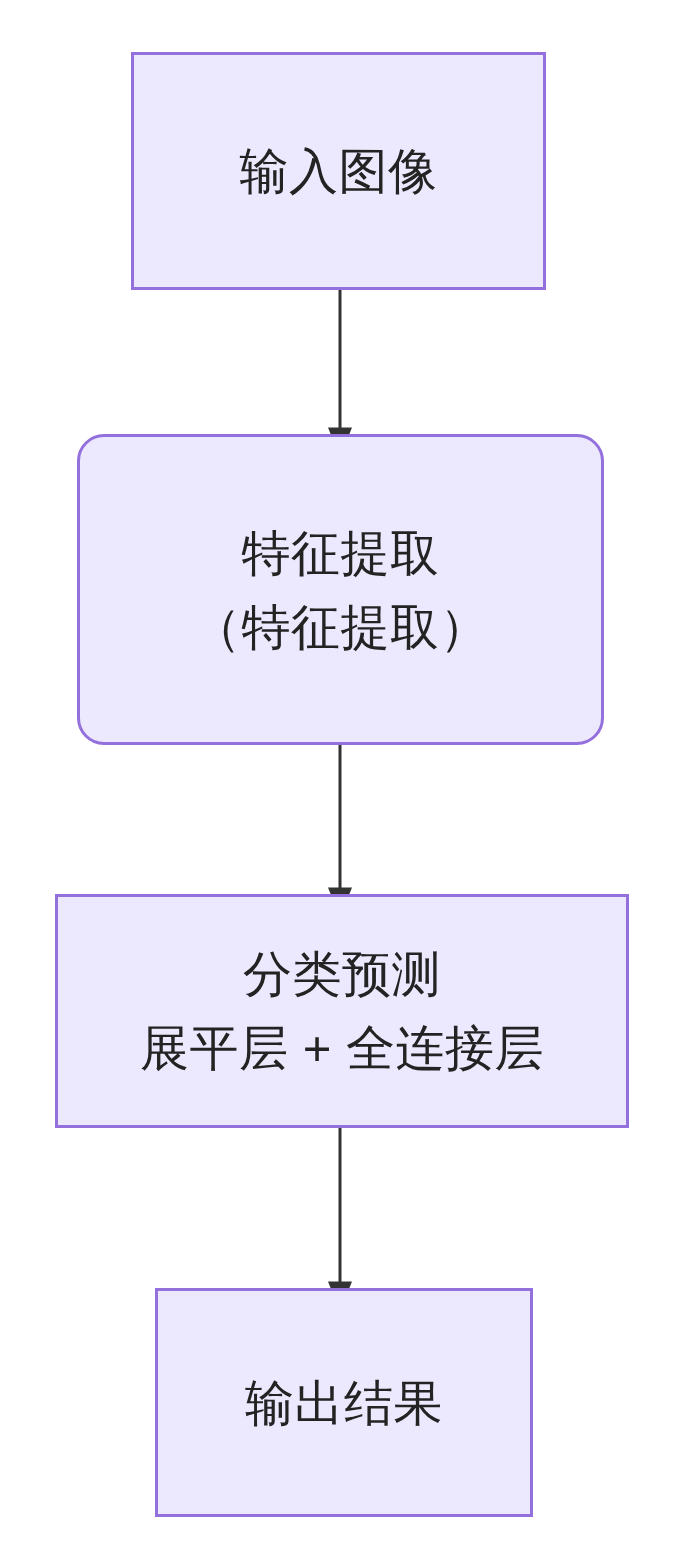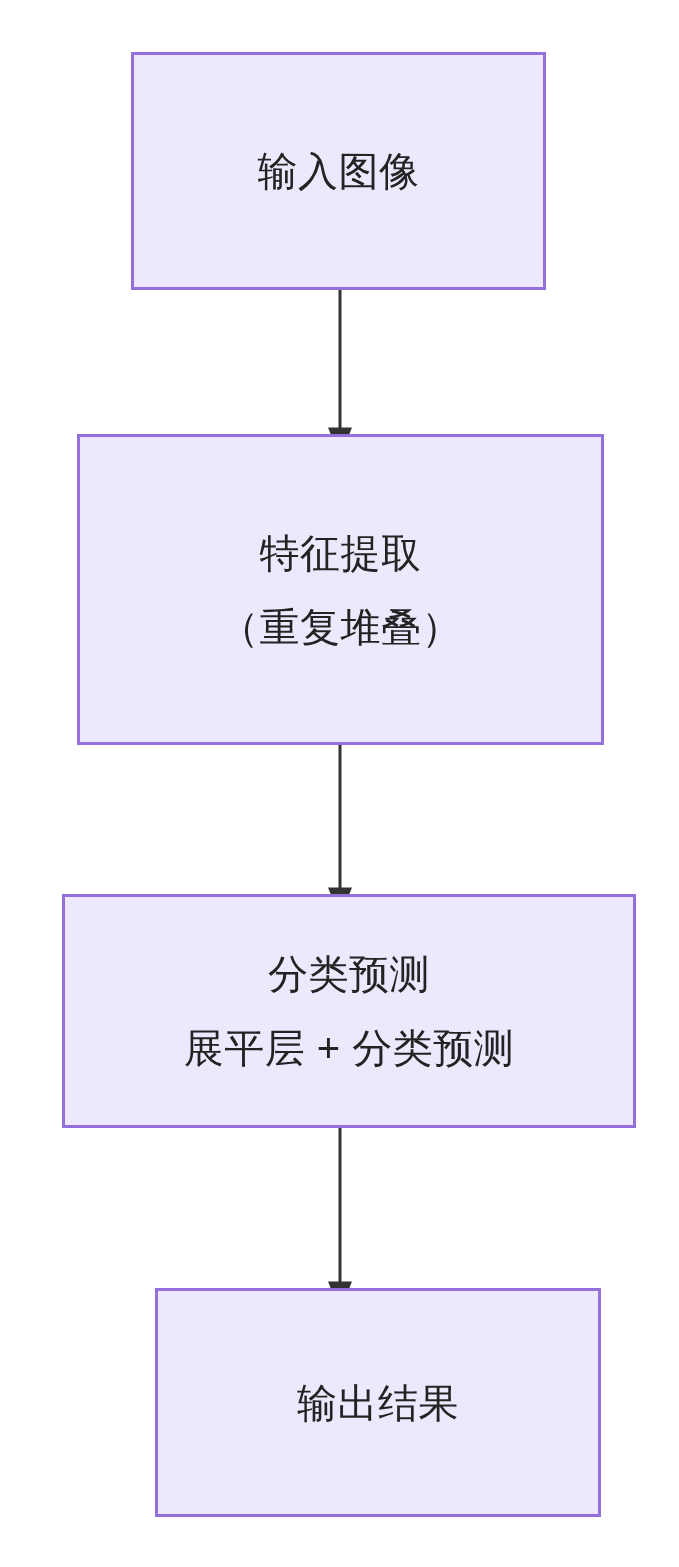--- a/index.html
+++ b/index.html
@@ -31,49 +31,50 @@
     background: #ece8fd;
     border: 3px solid #9370db;
     display: flex;
     flex-direction: column;
     align-items: center;
     justify-content: center;
     text-align: center;
   }
   .node-line {
     color: #232323;
-    font-size: 40px;
+    font-size: 49px;
     line-height: 74px;
     font-weight: 400;
     white-space: nowrap;
     letter-spacing: 0.5px;
   }
   
   #node-input {
     left: 131px;
     top: 52px;
     width: 415px;
     height: 238px;
   }
   #node-feature {
     left: 77px;
     top: 434px;
     width: 527px;
     height: 311px;
+    border-radius: 27px;
   }
   #node-classify {
-    left: 62px;
+    left: 55px;
     top: 894px;
     width: 574px;
     height: 234px;
   }
   #node-output {
     left: 155px;
     top: 1288px;
-    width: 446px;
+    width: 378px;
     height: 229px;
   }
 </style>
 </head>
 <body>
 
 <div id="flowchart-canvas">
 
   <svg class="edge-layer" viewBox="0 0 679 1567" width="679" height="1567">
     <defs>
@@ -88,25 +89,25 @@
 
     <line x1="340" y1="1128" x2="340" y2="1282" stroke="#333333" stroke-width="3" marker-end="url(#arrowhead)"></line>
   </svg>
 
   <div class="node" id="node-input">
     <div class="node-line">输入图像</div>
   </div>
 
   <div class="node" id="node-feature">
     <div class="node-line">特征提取</div>
-    <div class="node-line">（重复堆叠）</div>
+    <div class="node-line">（特征提取）</div>
   </div>
 
   <div class="node" id="node-classify">
     <div class="node-line">分类预测</div>
-    <div class="node-line">展平层 + 分类预测</div>
+    <div class="node-line">展平层 + 全连接层</div>
   </div>
 
   <div class="node" id="node-output">
     <div class="node-line">输出结果</div>
   </div>
 
 </div>
 
 </body></html>

